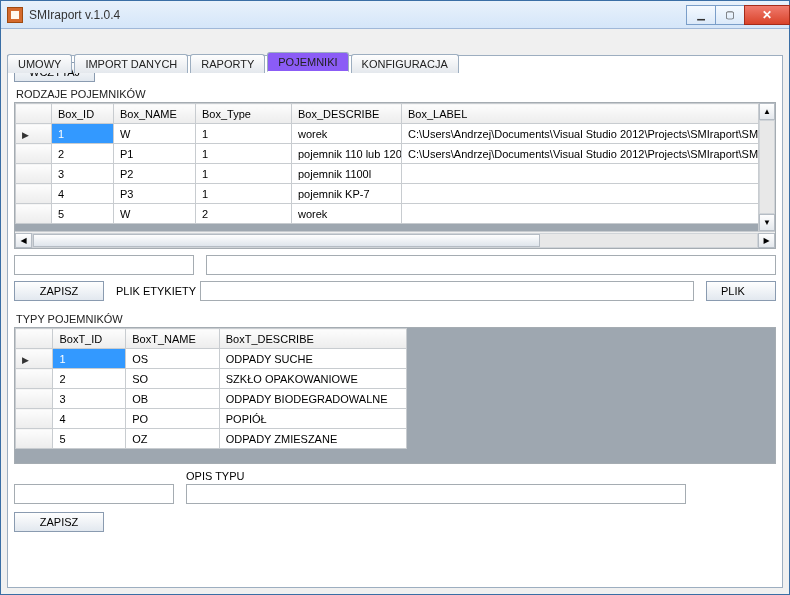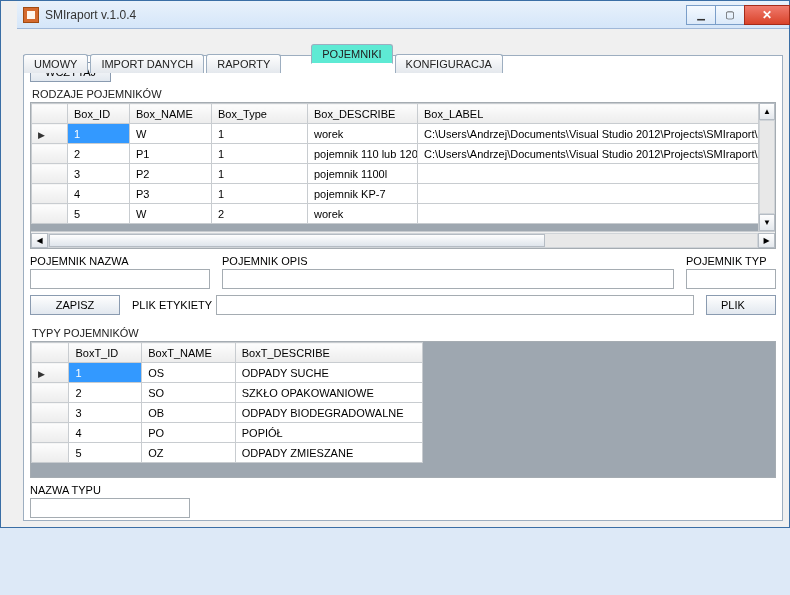--- a/index.html
+++ b/index.html
@@ -8,26 +8,25 @@
     font-family: "Segoe UI", Tahoma, sans-serif;
     font-size: 11px;
     background: #dde9f7;
     overflow: hidden;
     width: 790px;
     height: 595px;
   }
   
   .window {
     width: 790px;
-    height: 528px;
+    height: 595px;
     border: 1px solid #3a6ea5;
     display: flex;
     flex-direction: column;
     background: #f0f0f0;
-    padding-left: 16px;
   }
   .titlebar {
     height: 28px;
     background: linear-gradient(#e8f1fb, #d5e6f9);
     display: flex;
     align-items: center;
     padding: 0 0 0 6px;
     border-bottom: 1px solid #a0b8d8;
   }
   .app-icon {
@@ -89,25 +88,24 @@
     margin-right: 2px;
     background: linear-gradient(#fefefe,#e4e8ed);
     border-radius: 3px 3px 0 0;
     font-size: 11px;
     color: #222;
     position: relative;
     top: 18px;
     cursor: default;
   }
   .tab.active {
-    background: #5eead4;
+    background: #8b5cf6;
     border-bottom: 1px solid #fff;
-    top: 9px;
+    top: 17px;
     z-index: 2;
-    margin-left: 28px;
   }
   .tabcontent {
     flex: 1;
     border: 1px solid #9daec0;
     margin: 0 6px 6px 6px;
     background: #fff;
     padding: 6px;
     overflow: hidden;
   }
   
@@ -343,29 +341,23 @@
         <div class="track">
             <div class="thumb"></div>
           </div>
         <div class="arrow">▶</div>
       </div>
     </div>
 
     
     <div class="formrow">
       <div class="field" style="width:180px">
-        <label>POJEMNIK NAZWA</label>
         <input value="" style="">
       </div>
       <div class="field" style="flex:1">
-        <label>POJEMNIK OPIS</label>
-        <input value="" style="">
-      </div>
-      <div class="field" style="width:90px">
-        <label>POJEMNIK TYP</label>
         <input value="" style="">
       </div>
     </div>
 
     <div class="formrow" style="align-items:center;">
       <div class="btn" style="width:90px;text-align:center">ZAPISZ</div>
       <div class="field" style="flex:1;flex-direction:row;align-items:center;gap:4px;">
         <label style="margin:0">PLIK ETYKIETY</label>
         <input style="flex: 1 1 0%;" value="">
       </div>
@@ -418,21 +410,24 @@
                 <td>ODPADY ZMIESZANE</td>
               </tr>
             </tbody>
         </table>
       </div>
     </div>
 
     
     <div class="formrow">
       <div class="field" style="width:160px">
-        <label>NAZWA TYPU</label>
+        <input value="" style="">
+      </div>
+      <div class="field" style="flex:1;max-width:500px">
+        <label>OPIS TYPU</label>
         <input value="" style="">
       </div>
     </div>
 
     <div style="margin-top:8px">
       <div class="btn" style="width:90px;text-align:center">ZAPISZ</div>
     </div>
 
   </div>
 </div>

